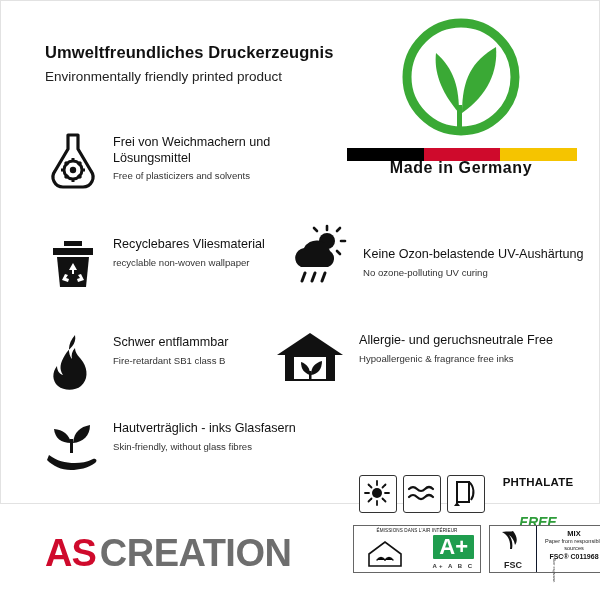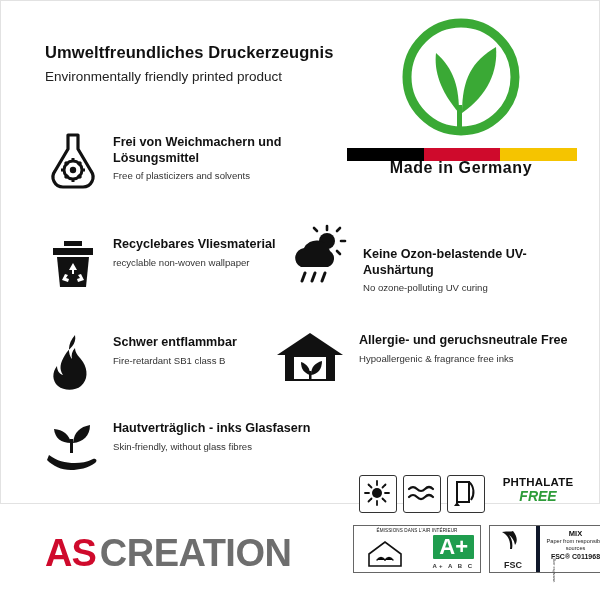--- a/index.html
+++ b/index.html
@@ -89,21 +89,20 @@
   .feat-text {
     position: absolute;
     left: 72px;
     top: 8px;
     width: 215px;
   }
   .feat-de {
     font-size: 12.6px;
     line-height: 15.5px;
     color: #111;
-    font-weight: bold;
   }
   .feat-en {
     font-size: 9.6px;
     line-height: 13px;
     color: #333;
     margin-top: 3px;
   }
 
   
   .as-logo {
@@ -161,20 +160,21 @@
     letter-spacing: 0.2px;
     color: #111;
     line-height: 13px;
   }
   .phthalate .l2 {
     font-size: 14px;
     font-weight: bold;
     color: #2e9c3a;
     line-height: 14px;
     font-style: italic;
+    margin-top: 26px;
   }
 
   .cert-row2 {
     position: absolute;
     left: 352px;
     top: 524px;
     display: flex;
     align-items: stretch;
     gap: 8px;
   }
@@ -217,21 +217,21 @@
   .fsc-box {
     width: 120px;
     height: 46px;
     border: 1.2px solid #666;
     background: #fff;
     position: relative;
     display: flex;
   }
   .fsc-left {
     width: 46px;
-    border-right: 4px solid #0f172a;
+    border-right: 1px solid #0f172a;
     position: relative;
   }
   .fsc-left .fsc-label {
     position: absolute;
     bottom: 2px;
     left: 0;
     width: 100%;
     text-align: center;
     font-size: 9px;
     font-weight: bold;

